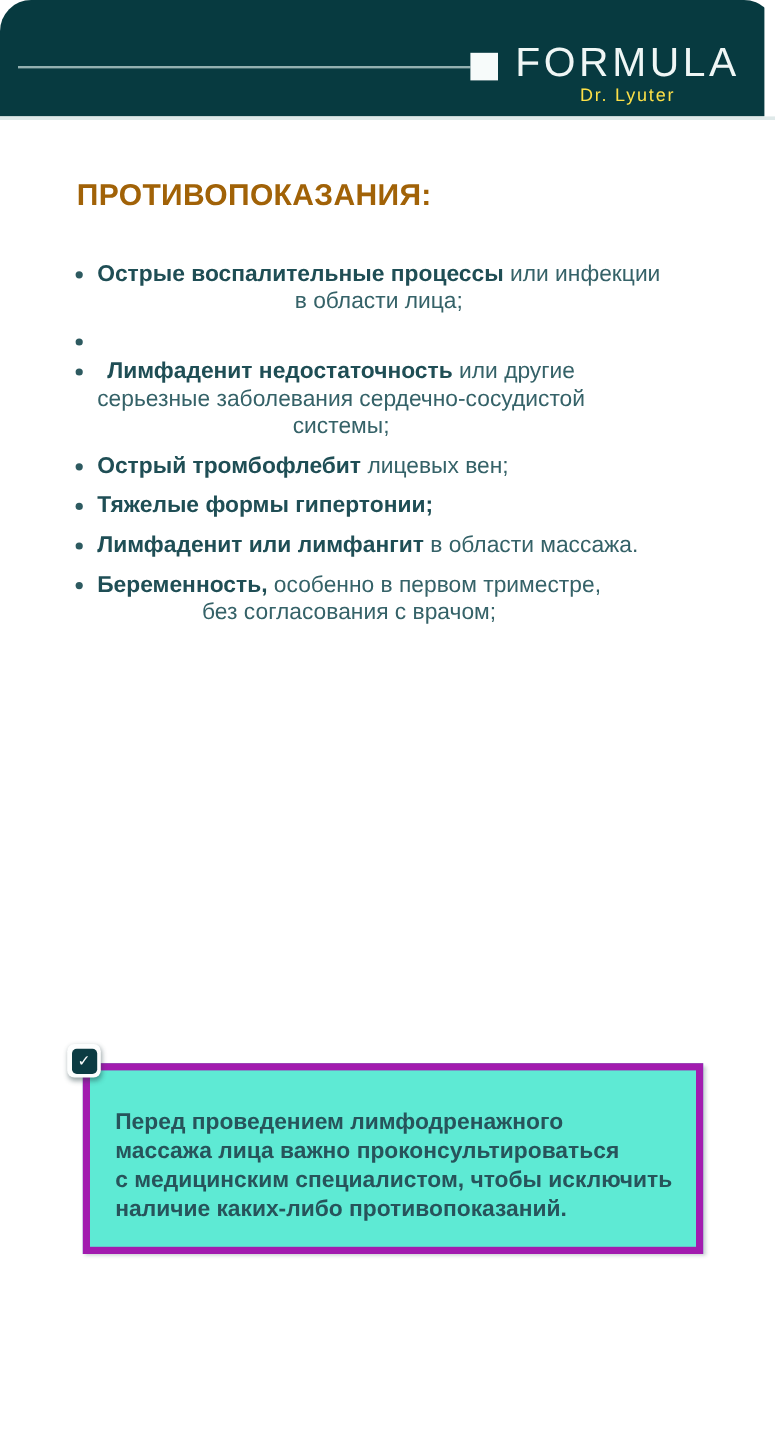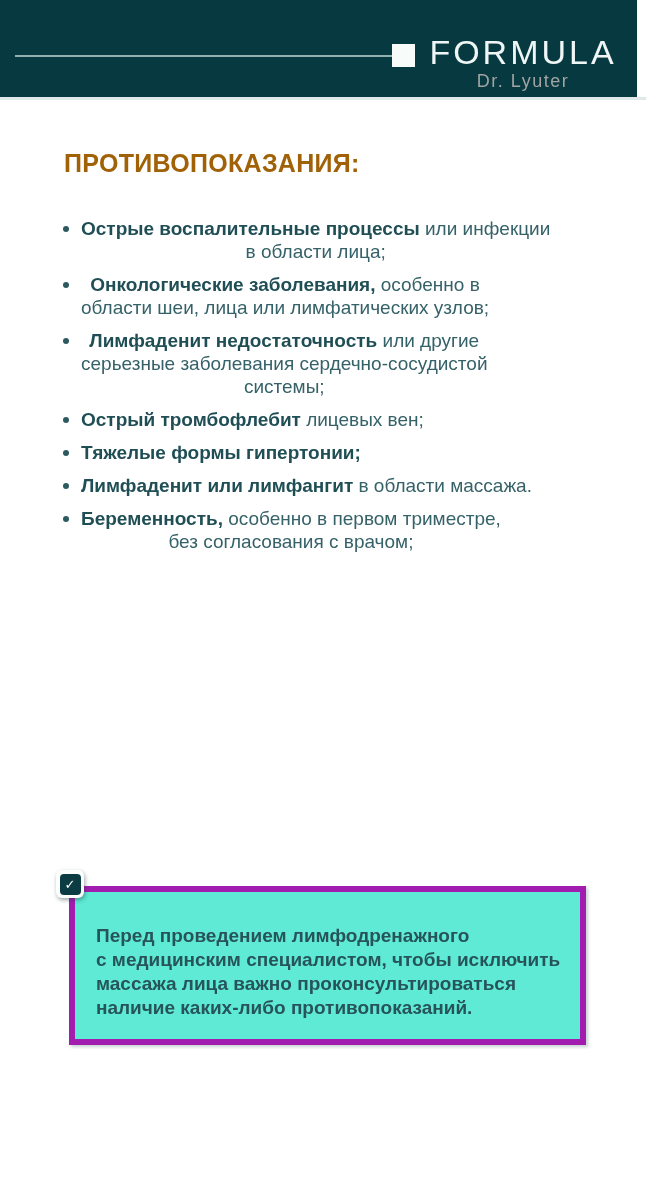--- a/index.html
+++ b/index.html
@@ -1,27 +1,27 @@
 <!DOCTYPE html>
 <html><head>
 <meta charset="utf-8">
 <style>
   html,body{margin:0;padding:0;background:#ffffff;}
   .page{position:relative;width:646px;height:1200px;background:#ffffff;overflow:hidden;
-        font-family:"Liberation Sans",sans-serif;}
+        font-family:"Liberation Sans",sans-serif;border-radius:26px;}
 
   
   .header{position:absolute;left:0;top:0;width:637px;height:97px;background:#073a40;}
   .header-edge{position:absolute;left:0;top:97px;width:646px;height:3px;background:#dfe9e9;}
   .rule{position:absolute;left:15px;top:55px;width:377px;height:2px;background:#93b0b0;}
   .logo-square{position:absolute;left:392px;top:44px;width:23px;height:23px;background:#f7fbfa;}
   .brand-name{position:absolute;left:428px;top:33px;width:190px;text-align:center;
               font-size:34px;font-weight:400;letter-spacing:3px;color:#eff6f5;}
   .brand-sub{position:absolute;left:428px;top:71px;width:190px;text-align:center;
-             font-size:18px;letter-spacing:1.5px;color:#a3a3a3;}
+             font-size:15px;letter-spacing:1.5px;color:#fde047;}
 
   
   .title{position:absolute;left:64px;top:149px;margin:0;font-size:25px;font-weight:700;
          letter-spacing:0.3px;color:#a16207;}
 
   
   .list{position:absolute;left:63px;top:217px;}
   .item{display:flex;margin-bottom:10px;text-align:center;}
   .dot{flex:none;width:6px;height:6px;border-radius:50%;background:#2d5a60;margin-top:9px;}
   .item-text{margin-left:12px;}
@@ -62,24 +62,20 @@
     <div class="item">
       <span class="dot"></span>
       <div class="item-text">
         <div class="ln"><b>Острые воспалительные процессы</b><span> или инфекции</span></div>
         <div class="ln"><span>в области лица;</span></div>
       </div>
     </div>
 
     <div class="item">
       <span class="dot"></span>
-      <div class="item-text">
-        <div class="ln"><b>Онкологические заболевания,</b><span> особенно в</span></div>
-        <div class="ln"><span>области шеи, лица или лимфатических узлов;</span></div>
-      </div>
     </div>
 
     <div class="item">
       <span class="dot"></span>
       <div class="item-text">
         <div class="ln"><b>Лимфаденит недостаточность</b><span> или другие</span></div>
         <div class="ln"><span>серьезные заболевания сердечно-сосудистой</span></div>
         <div class="ln"><span>системы;</span></div>
       </div>
     </div>
@@ -112,22 +108,22 @@
         <div class="ln"><b>Беременность,</b><span> особенно в первом триместре,</span></div>
         <div class="ln"><span>без согласования с врачом;</span></div>
       </div>
     </div>
 
   </div>
 
   <div class="note-box">
     <div class="note-text">
       <div class="nln">Перед проведением лимфодренажного</div>
+      <div class="nln">массажа лица важно проконсультироваться</div>
       <div class="nln">с медицинским специалистом, чтобы исключить</div>
-      <div class="nln">массажа лица важно проконсультироваться</div>
       <div class="nln">наличие каких-либо противопоказаний.</div>
     </div>
   </div>
 
   <div class="badge">
     <div class="badge-inner">
       <span>✓</span>
     </div>
   </div>
 

